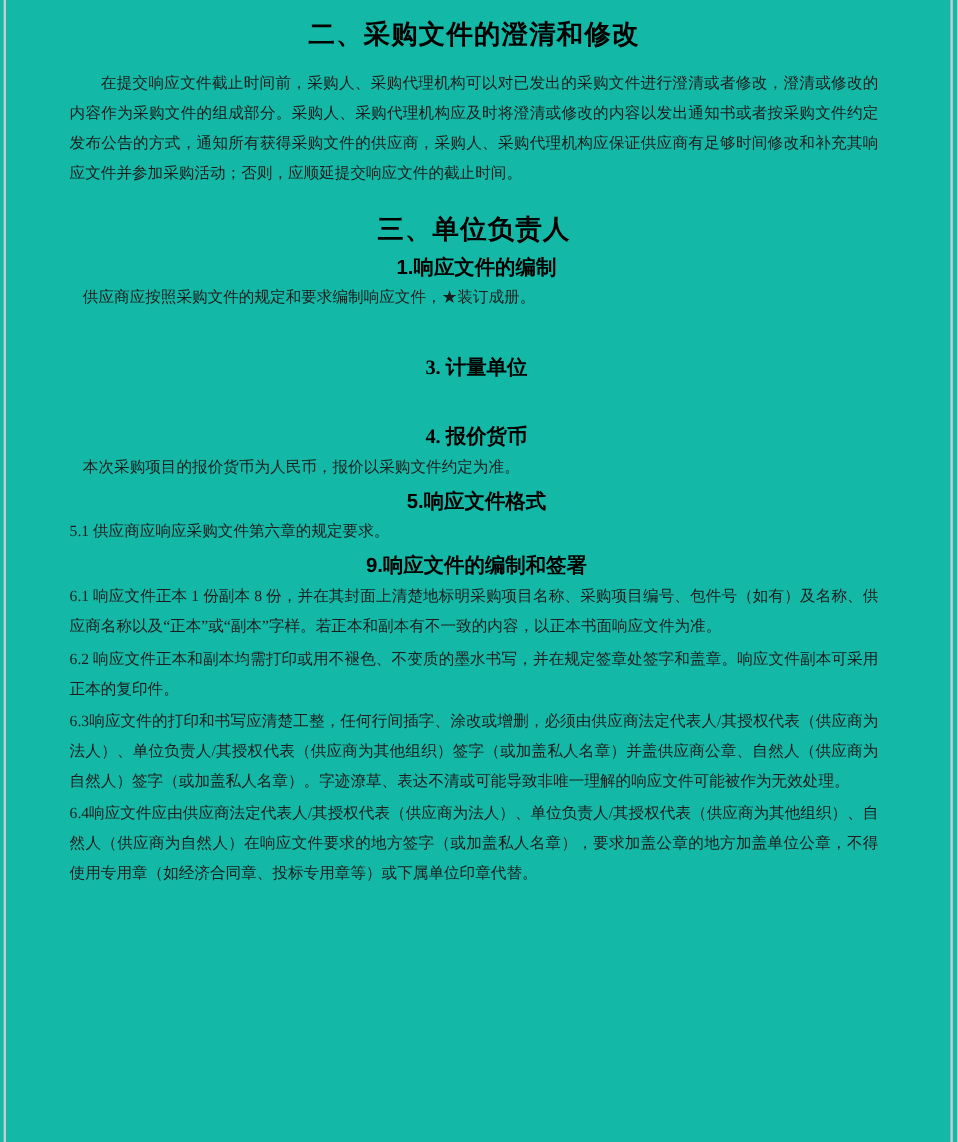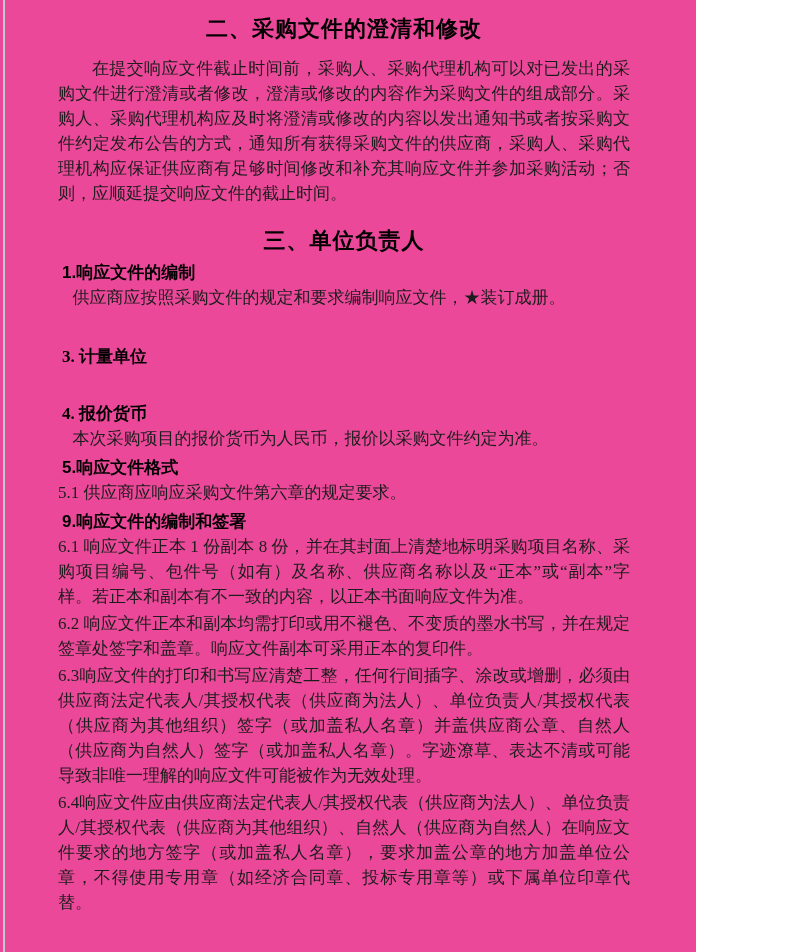--- a/index.html
+++ b/index.html
@@ -3,23 +3,23 @@
 <meta charset="utf-8">
 <style>
   * { margin: 0; padding: 0; box-sizing: border-box; }
   html, body {
     width: 798px;
     background: #ffffff;
     font-family: "Liberation Serif", "DejaVu Serif", serif;
   }
   .page {
     position: relative;
-    width: 696px;
+    width: 798px;
     height: 952px;
-    background: #ec4899;
+    background: #14b8a6;
     overflow: hidden;
     color: #1c1c1c;
   }
   .edge {
     position: absolute;
     top: 0;
     bottom: 0;
     width: 2px;
     background: #c9cbd2;
   }
@@ -36,37 +36,38 @@
     font-size: 22px;
     line-height: 30px;
     font-weight: 700;
     color: #000000;
     text-align: center;
     letter-spacing: 1px;
     margin: 6px 0 12px 0;
   }
   .doc-title.second { margin-top: 20px; margin-bottom: 0; }
   p.body-text {
-    font-size: 17px;
+    font-size: 13px;
     line-height: 25px;
     text-align: justify;
     text-justify: inter-ideograph;
     color: #1c1c1c;
     margin: 2px 0;
   }
   p.indent-2 { text-indent: 2em; }
   p.indent-1 { text-indent: 0.85em; }
   h2.sec-heading {
     font-family: "Liberation Sans", "DejaVu Sans", sans-serif;
     font-size: 17px;
     line-height: 21px;
     font-weight: 700;
     color: #000000;
     margin: 6px 0 2px 0;
     padding-left: 4px;
+    text-align: center;
   }
   h2.sec-heading.h-serif {
     font-family: "Liberation Serif", "DejaVu Serif", serif;
     margin-top: 36px;
   }
   .section { margin: 0; }
 </style>
 </head>
 <body>
 

